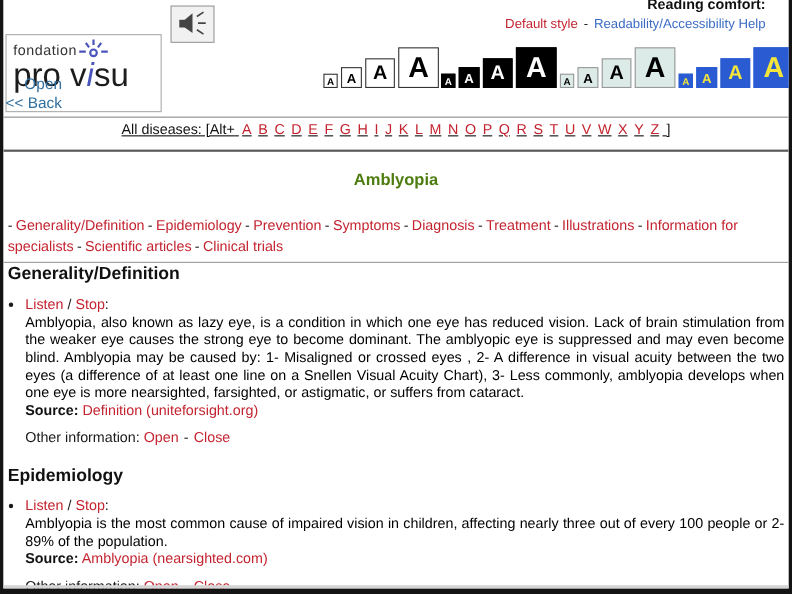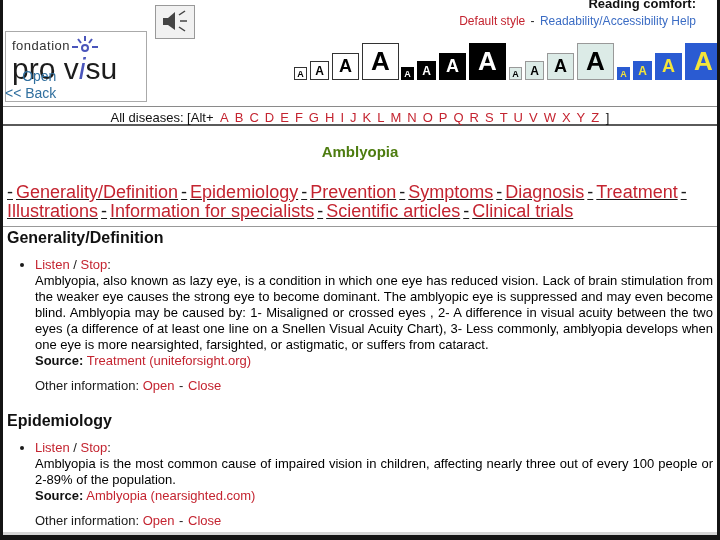--- a/index.html
+++ b/index.html
@@ -41,35 +41,35 @@
   .g1 .fa { background:#fff; color:#000; border:1px solid #333; }
   .g2 .fa { background:#000; color:#fff; border:1px solid #000; }
   .g3 .fa { background:#dcebe7; color:#000; border:1px solid #999; }
   .g4 .fa { background:#2a5bd2; color:#f3e53a; border:1px solid #2a5bd2; }
 
   .homeback { position:absolute; left:2px; top:68px; font-size:14px; line-height:17px; }
   .homeback a { display:block; color:#31709f; }
 
   
   .alpha-bar {
-    margin-top:4px; height:20px; line-height:22px; text-align:center; font-size:13px; color:#111;
-    border-top:1px solid #8a8a8a; border-bottom:2px solid #5a5a5a;
+    margin-top:4px; height:32px; line-height:22px; text-align:center; font-size:13px; color:#111;
+    border-top:1px solid #8a8a8a; border-bottom:2px solid #5a5a5a;text-decoration:underline;
   }
   .alpha-bar .letters { display:inline; }
   .alpha-link { color:#c42430; margin:0 3px; font-weight:normal; }
 
   
   .title { text-align:center; font-size:15px; font-weight:bold; color:#4d7c0f; margin-top:17px; }
-  .section-nav { margin:23px 4px 0 4px; font-size:18px; line-height:19px; color:#1a1a1a;text-decoration:underline; }
+  .section-nav { margin:23px 4px 0 4px; font-size:13px; line-height:19px; color:#1a1a1a; }
   .nav-item { margin-right:3px; }
   .nav-sep { color:#1a1a1a; margin-right:3px; }
   .divider { border-top:1px solid #999; margin-top:5px; }
 
   h2 { font-size:16px; font-weight:bold; color:#111; margin:2px 0 0 4px; }
-  .section ul { list-style:disc; margin:10px 4px 0 0; padding-left:32px; color:#1a1a1a; }
+  .section ul { list-style:disc; margin:10px 4px 0 0; padding-left:20px; color:#1a1a1a; }
   .section li { font-size:13px; line-height:16px; }
   .listen-line .slash, .listen-line .colon { color:#1a1a1a; }
   .body-text { text-align:justify; color:#000000; }
   .source-line b { color:#111; }
   .other-line { margin-top:9px; color:#1a1a1a; }
   .other-line .dash { color:#1a1a1a; margin:0 1px; }
   .sec-epi { margin-top:18px; }
 
   .gray-strip { position:absolute; bottom:0; left:0; right:0; height:3px; background:#d5d5d5; z-index:5; }
 </style>
@@ -166,21 +166,21 @@
     <ul>
       <li>
         <div class="listen-line">
           <a class="red">Listen</a>
           <span class="slash">/</span>
           <a class="red">Stop</a><span class="colon">:</span>
         </div>
         <div class="body-text">Amblyopia, also known as lazy eye, is a condition in which one eye has reduced vision. Lack of brain stimulation from the weaker eye causes the strong eye to become dominant. The amblyopic eye is suppressed and may even become blind. Amblyopia may be caused by: 1- Misaligned or crossed eyes , 2- A difference in visual acuity between the two eyes (a difference of at least one line on a Snellen Visual Acuity Chart), 3- Less commonly, amblyopia develops when one eye is more nearsighted, farsighted, or astigmatic, or suffers from cataract.</div>
         <div class="source-line">
           <b>Source:</b>
-          <a class="red">Treatment (uniteforsight.org)</a>
+          <a class="red">Definition (uniteforsight.org)</a>
         </div>
         <div class="other-line">
           <span>Other information:</span>
           <a class="red">Open</a>
           <span class="dash">-</span>
           <a class="red">Close</a>
         </div>
       </li>
     </ul>
   </div>

